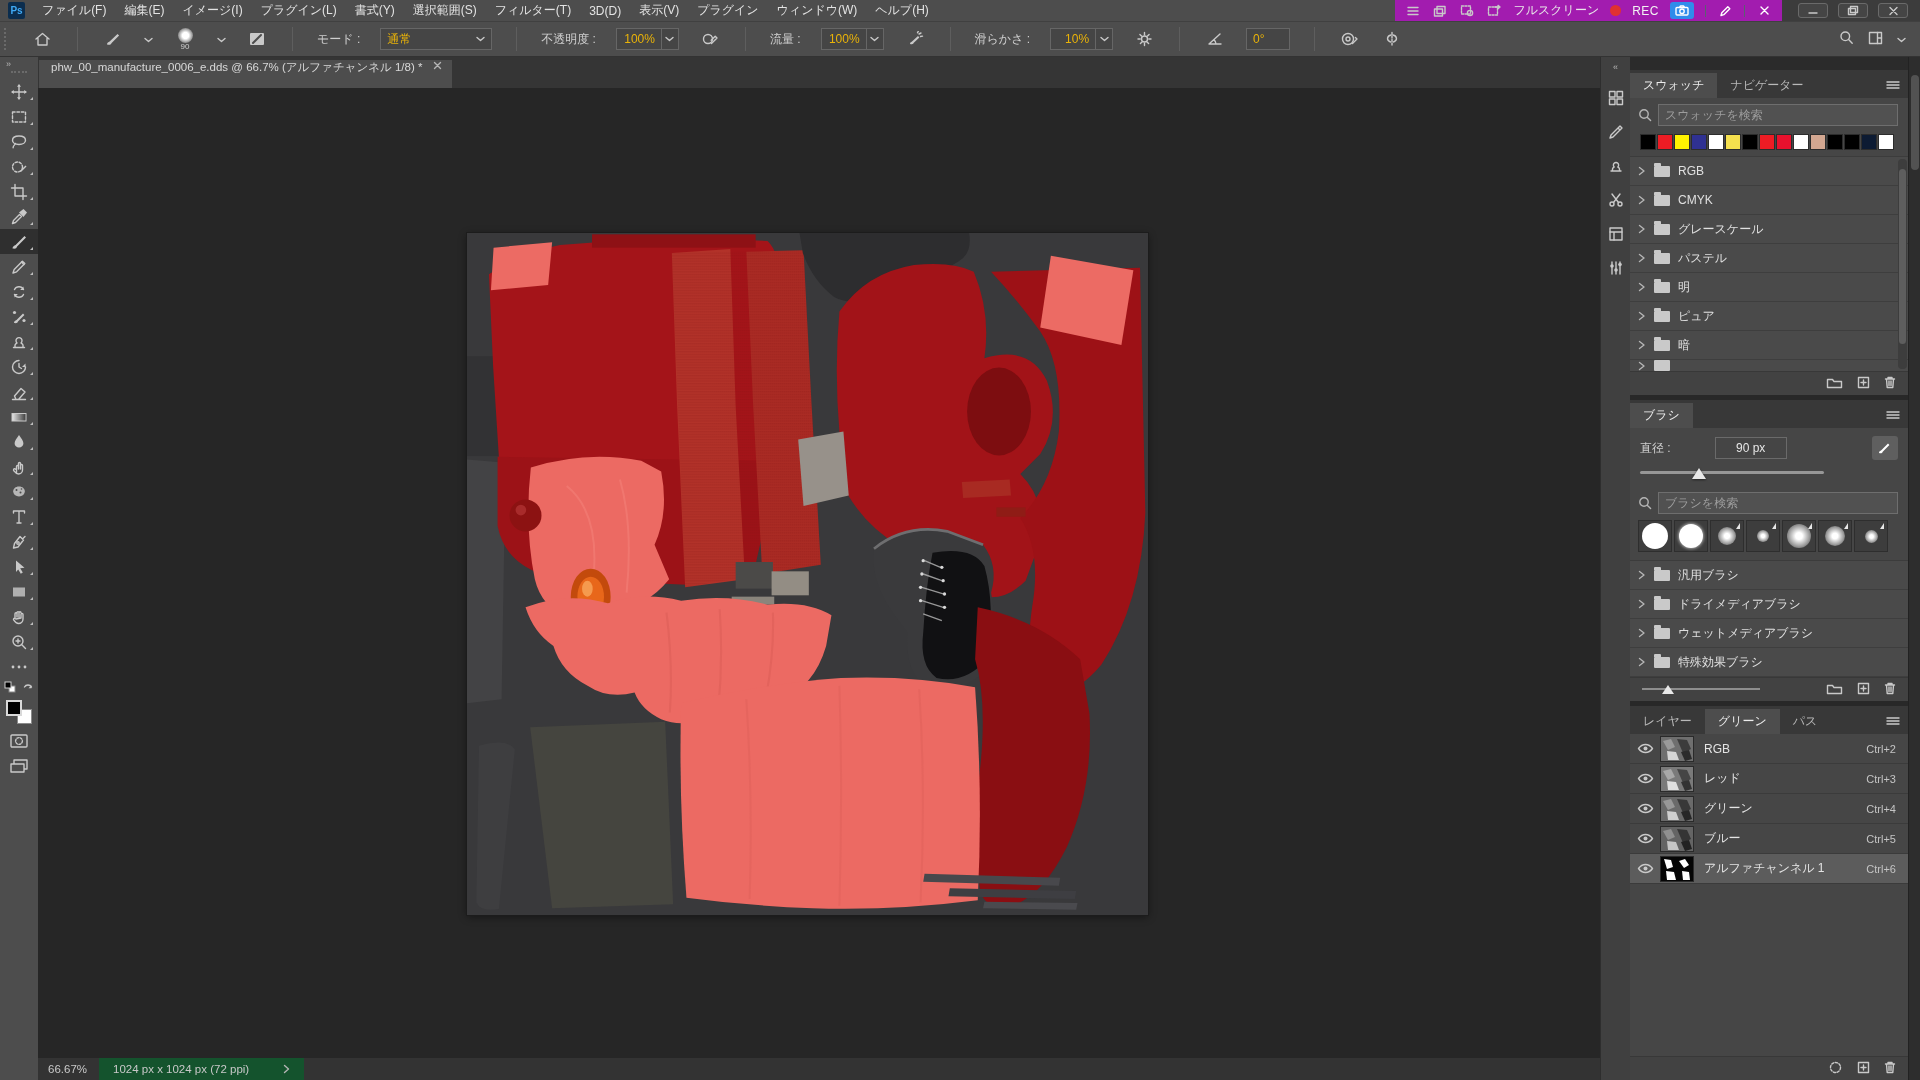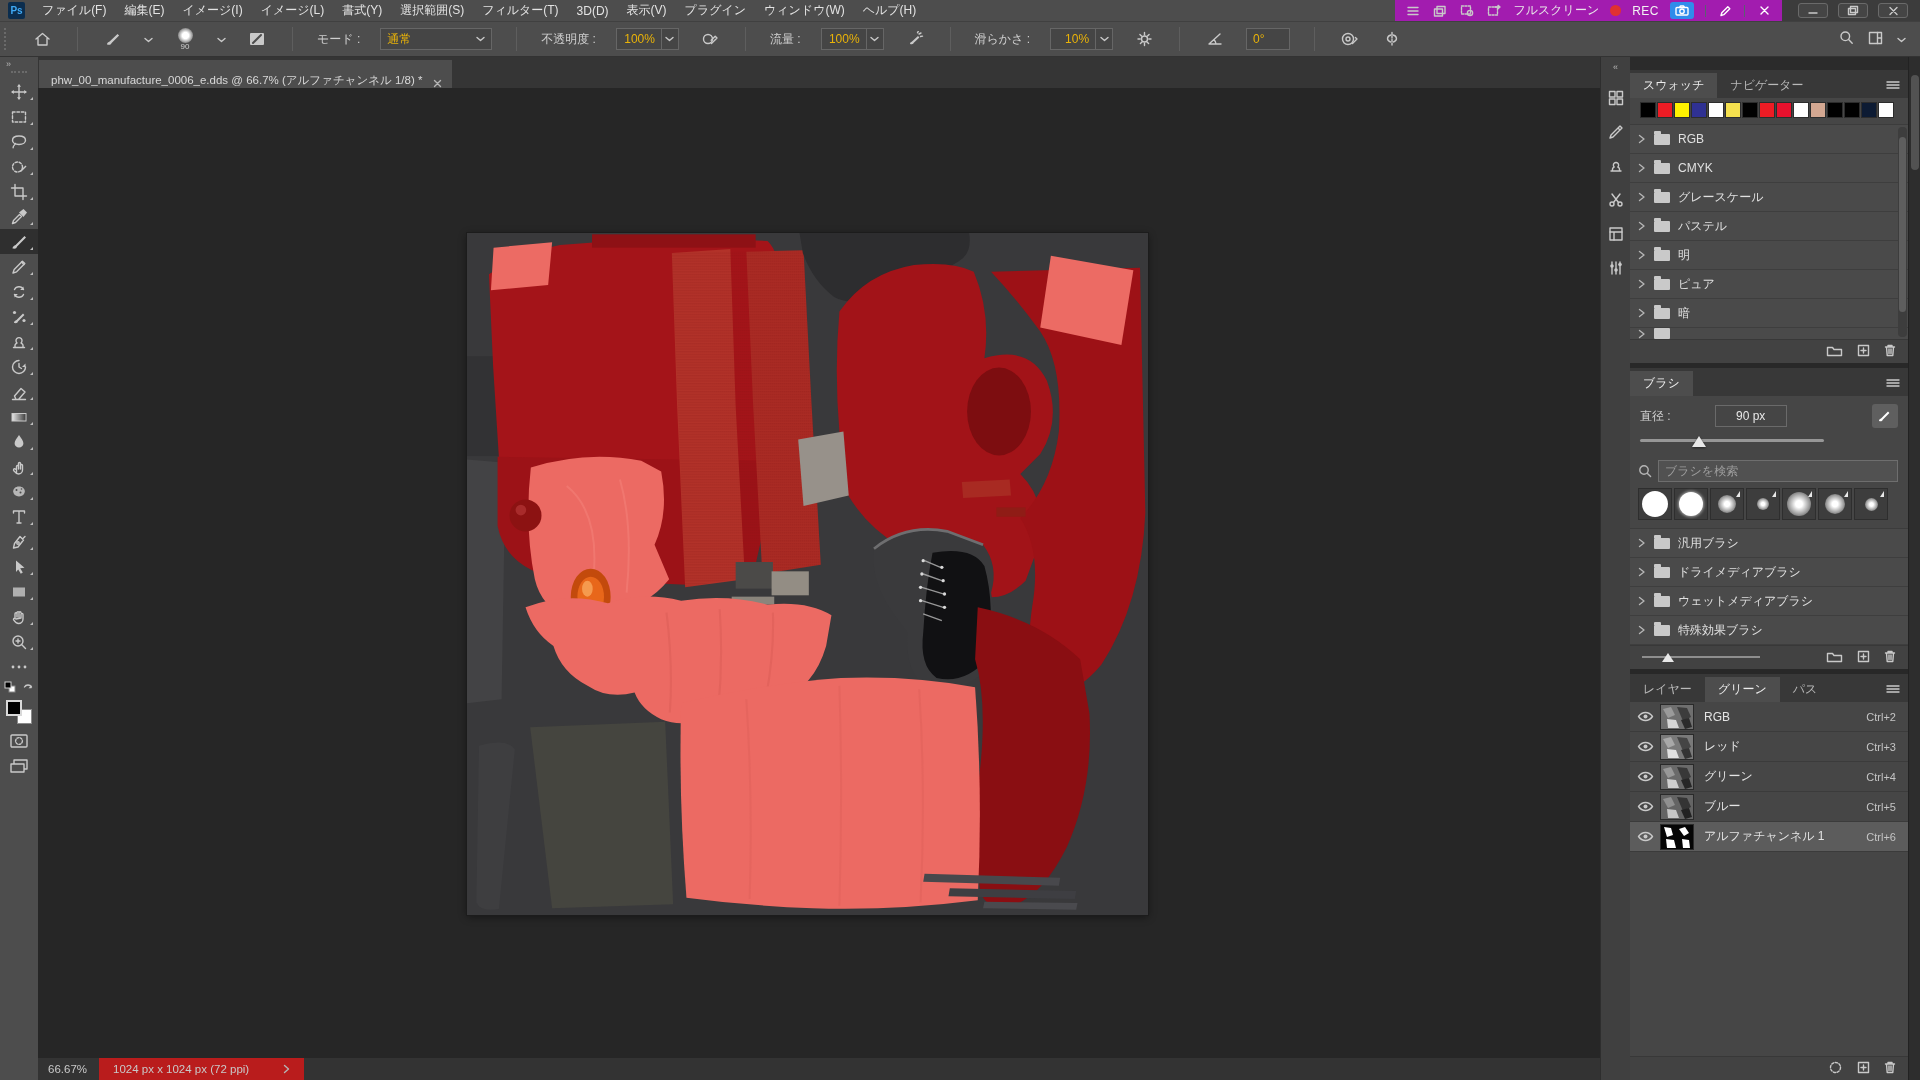--- a/index.html
+++ b/index.html
@@ -54,30 +54,30 @@
   .tool .fly { position:absolute; right:5px; bottom:4px; width:0; height:0;
     border-left:3px solid transparent; border-bottom:3px solid #bdbdbd; }
   .color-chips { position:relative; width:26px; height:24px; margin:4px 0; }
   .chip-bg { position:absolute; right:0; bottom:0; width:15px; height:15px; background:#fff; border:1px solid #8a8a8a; }
   .chip-fg { position:absolute; left:0; top:0; width:16px; height:16px; background:#000; border:2px solid #d9d9d9; }
   .mini-swap { display:flex; width:30px; justify-content:space-between; align-items:center; margin-top:2px; }
 
   
   .workarea { flex:1; display:flex; flex-direction:column; min-width:0; }
   .tabrow { height:31px; background:#353535; display:flex; align-items:flex-end; flex:0 0 auto; }
-  .doc-tab { height:28px; background:#4d4d4d; display:flex; align-items:flex-end; gap:10px;
+  .doc-tab { height:28px; background:#4d4d4d; display:flex; align-items:flex-start; gap:10px;
     padding:0 10px 0 12px; margin-left:1px; color:#d8d8d8; white-space:nowrap; font-size:11.5px; }
   .tab-close { width:10px; height:10px; display:flex; align-items:center; justify-content:center; }
   .pasteboard { flex:1; background:#262626; position:relative; overflow:hidden; }
   .canvas { position:absolute; left:429px; top:145px; width:681px; height:682px;
     box-shadow:0 0 0 1px #1c1c1c, 0 2px 8px rgba(0,0,0,.45); }
   .canvas svg { display:block; width:100%; height:100%; }
   .statusbar { height:22px; background:#333; display:flex; align-items:center; flex:0 0 auto; font-size:11.5px; }
   .status-zoom { padding:0 12px 0 10px; color:#c9c9c9; }
-  .status-seg { height:22px; background:#b91c1c; display:flex; align-items:center; gap:34px; padding:0 14px; color:#c9c9c9; }
+  .status-seg { height:22px; background:#14532d; display:flex; align-items:center; gap:34px; padding:0 14px; color:#c9c9c9; }
 
   
   .dockstrip { width:30px; background:#404040; border-left:1px solid #2e2e2e; display:flex;
     flex-direction:column; align-items:center; flex:0 0 auto; }
   .ds-collapse { height:16px; display:flex; align-items:center; color:#b5b5b5; font-size:9px; margin:2px 0 6px; }
   .ds-icon { width:30px; height:34px; display:flex; align-items:center; justify-content:center; }
 
   
   .panels { width:278px; background:#2b2b2b; display:flex; flex-direction:column; flex:0 0 auto; }
   .panel { background:#464646; display:flex; flex-direction:column; }
@@ -147,21 +147,21 @@
 <body>
 
 <div class="app">
 
   <header class="menubar">
     <div class="ps-logo">Ps</div>
     <nav class="menus">
       <span class="menu-item">ファイル(F)</span>
       <span class="menu-item">編集(E)</span>
       <span class="menu-item">イメージ(I)</span>
-      <span class="menu-item">イメージ(L)</span>
+      <span class="menu-item">プラグイン(L)</span>
       <span class="menu-item">書式(Y)</span>
       <span class="menu-item">選択範囲(S)</span>
       <span class="menu-item">フィルター(T)</span>
       <span class="menu-item">3D(D)</span>
       <span class="menu-item">表示(V)</span>
       <span class="menu-item">プラグイン</span>
       <span class="menu-item">ウィンドウ(W)</span>
       <span class="menu-item">ヘルプ(H)</span>
     </nav>
     <div class="capture-cluster">
@@ -707,20 +707,27 @@
     <div class="panels">
 
       <div class="panel" style="margin-top:13px;">
         <div class="panel-tabs">
           <span class="ptab active">スウォッチ</span>
           <span class="ptab">ナビゲーター</span>
           <span class="ptab-menu"><svg class="ic" width="14" height="10">
                 <path d="M1 2h12M1 5h12M1 8h12"></path>
               </svg></span>
         </div>
+        <div class="search-row">
+          <svg class="ic dim" width="14" height="14">
+              <circle cx="6" cy="6" r="4.2"></circle>
+              <path d="M9.2 9.2l3.4 3.4"></path>
+            </svg>
+          <input class="search-input" placeholder="スウォッチを検索" style="">
+        </div>
         <div class="swatch-row">
             <div class="sw-chip" style="background: rgb(0, 0, 0);"></div>
             <div class="sw-chip" style="background: rgb(237, 28, 36);"></div>
             <div class="sw-chip" style="background: rgb(255, 242, 0);"></div>
             <div class="sw-chip" style="background: rgb(47, 49, 146);"></div>
             <div class="sw-chip" style="background: rgb(255, 255, 255);"></div>
             <div class="sw-chip" style="background: rgb(245, 224, 78);"></div>
             <div class="sw-chip" style="background: rgb(0, 0, 0);"></div>
             <div class="sw-chip" style="background: rgb(237, 28, 36);"></div>
             <div class="sw-chip" style="background: rgb(232, 17, 45);"></div>

